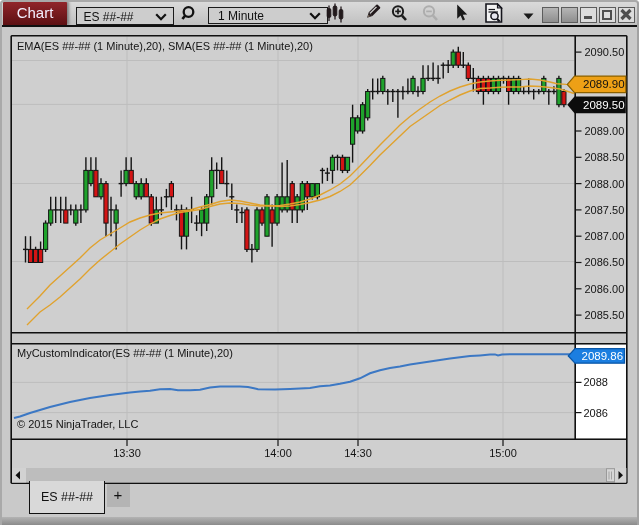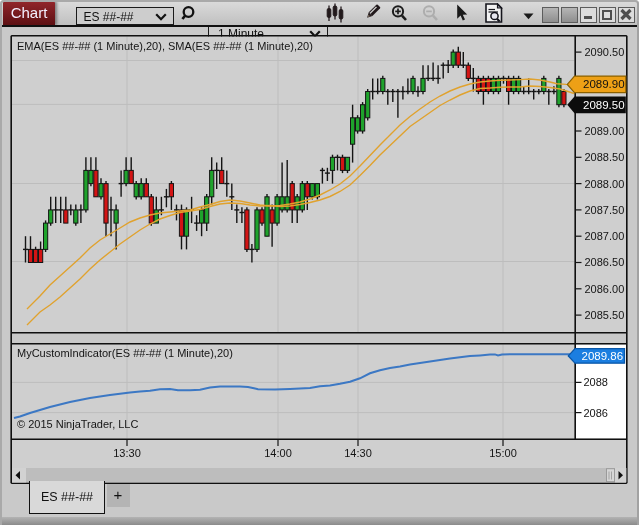--- a/index.html
+++ b/index.html
@@ -1,39 +1,39 @@
 <!DOCTYPE html>
 <html><head><meta charset="utf-8"><style>
 html,body{margin:0;padding:0;width:639px;height:525px;background:#fff;overflow:hidden}
 *{box-sizing:border-box}
 #win{position:absolute;left:0;top:0;width:639px;height:525px;background:#c9c9c9;border-radius:4px 4px 0 0;font-family:"Liberation Sans",sans-serif}
 #brd{position:absolute;left:0;top:0;width:639px;height:525px;border-radius:4px 4px 0 0;border-top:2px solid #a9a9a9;border-left:2px solid #a9a9a9;border-right:2px solid #a2a2a2;pointer-events:none;z-index:50}
 #bot{position:absolute;left:0;top:517px;width:639px;height:8px;background:linear-gradient(#b3b3b3,#8b8b8b);z-index:49}
 #tb{position:absolute;left:2px;top:2px;width:635px;height:23px;background:linear-gradient(#dadada,#c0c0c0)}
 #tbline{position:absolute;left:2px;top:24.5px;width:635px;height:2px;background:#101010}
-#ctab{position:absolute;left:3px;top:1px;width:52px;height:23.5px;background:linear-gradient(#93262b,#5d1013);color:#f3f0ff;font-size:15px;text-align:center;line-height:24px;border-radius:2px 2px 0 0;box-shadow:2px 0 3px rgba(60,60,60,.55)}
+#ctab{position:absolute;left:3px;top:1px;width:64px;height:23.5px;background:linear-gradient(#93262b,#5d1013);color:#f3f0ff;font-size:15px;text-align:center;line-height:24px;border-radius:2px 2px 0 0;box-shadow:2px 0 3px rgba(60,60,60,.55)}
 .dd{position:absolute;border:1.6px solid #1a1a1a;background:#cdcdcd;font-size:12px;color:#111}
 .icon{position:absolute}
 .wbtn{position:absolute;top:7px;width:17px;height:16px;border:1.5px solid #5c5c5c}
 .ax{font-size:11px;fill:#141414;font-family:"Liberation Sans",sans-serif}
 .lbl{font-size:11px;fill:#141414;font-family:"Liberation Sans",sans-serif}
 #atab{position:absolute;left:29px;top:481px;width:76px;height:32.5px;background:#d9d9d9;border:1.6px solid #111;border-top:none;font-size:12.5px;color:#111;text-align:center;padding-top:9px;z-index:60}
 #ptab{position:absolute;left:106.5px;top:484px;width:23px;height:23px;background:#b4b4b4;color:#111;font-size:15px;text-align:center;line-height:22px;z-index:60}
 </style></head><body>
 <div id="win">
  <div id="tb"></div>
  <div id="ctab">Chart</div>
  <div class="dd" style="left:75.5px;top:7px;width:98px;height:17.5px;padding:1.5px 0 0 7px">ES ##-##<svg width="12" height="8" viewBox="0 0 12 8" style="position:absolute;right:6px;top:4.5px">
         <polyline points="1.2,1.2 6,6.2 10.8,1.2" fill="none" stroke="#111" stroke-width="2.2"></polyline>
       </svg></div>
  <svg class="icon" style="left:178px;top:4px" width="22" height="19" viewBox="0 0 22 19">
    <circle cx="10.5" cy="8" r="4.8" fill="none" stroke="#111" stroke-width="2.3"></circle>
    <line x1="7.2" y1="11.6" x2="4.4" y2="15" stroke="#111" stroke-width="2.6"></line>
  </svg>
- <div class="dd" style="left:208px;top:25px;width:120px;height:16.5px;padding:1px 0 0 9px">1 Minute<svg width="12" height="8" viewBox="0 0 12 8" style="position:absolute;right:6px;top:4px">
+ <div class="dd" style="left:208px;top:7px;width:120px;height:16.5px;padding:1px 0 0 9px">1 Minute<svg width="12" height="8" viewBox="0 0 12 8" style="position:absolute;right:6px;top:4px">
         <polyline points="1.2,1.2 6,6.2 10.8,1.2" fill="none" stroke="#111" stroke-width="2.2"></polyline>
       </svg></div>
  <svg class="icon" style="left:325px;top:3px" width="20" height="21" viewBox="0 0 20 21">
   <g stroke="#221a1c" fill="#221a1c">
    <line x1="4" y1="2.5" x2="4" y2="18" stroke-width="1.3"></line>
    <rect x="2.2" y="5.5" width="3.6" height="9" rx="1.4"></rect>
    <line x1="10" y1="0.5" x2="10" y2="16.5" stroke-width="1.3"></line>
    <rect x="8.2" y="3" width="3.6" height="10" rx="1.4"></rect>
    <line x1="16" y1="3.5" x2="16" y2="19.5" stroke-width="1.3"></line>
    <rect x="14.2" y="6.5" width="3.6" height="9.5" rx="1.4"></rect>

